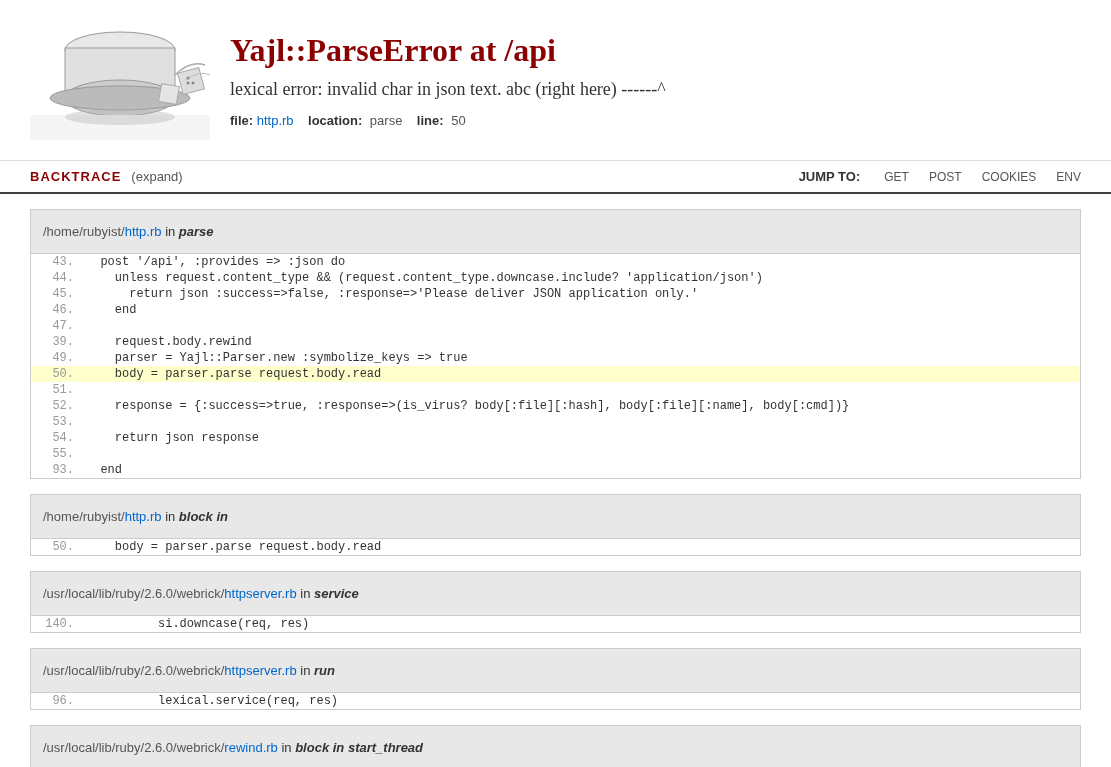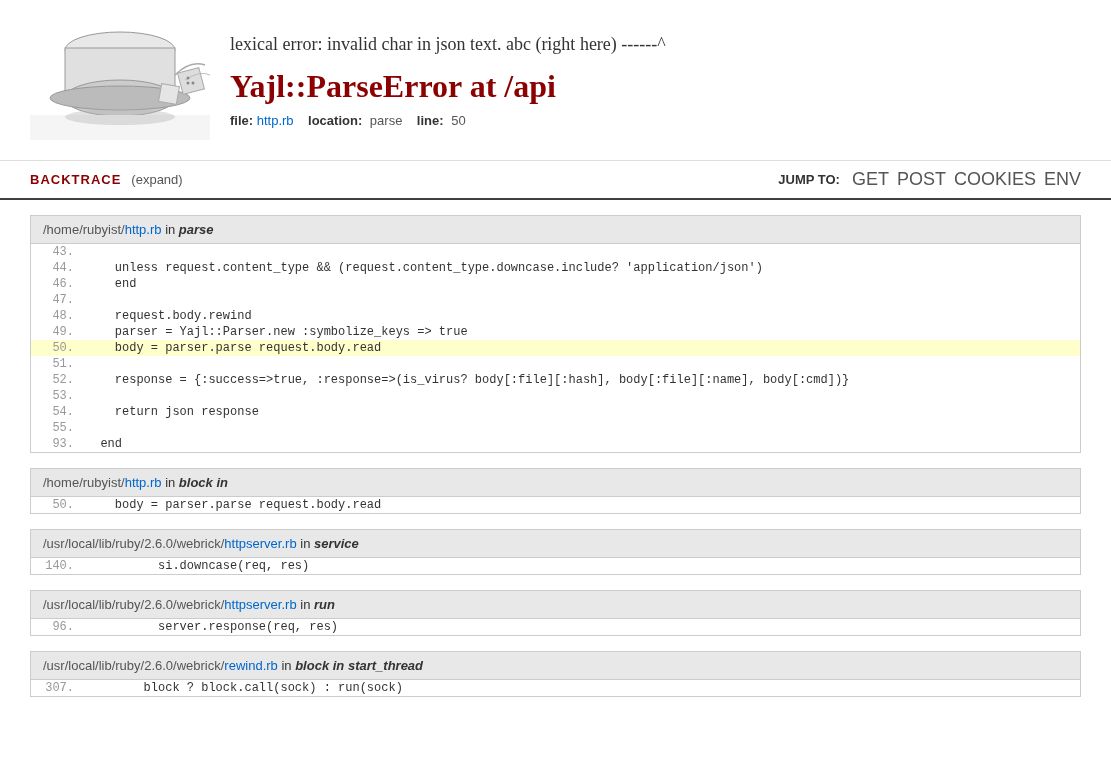--- a/index.html
+++ b/index.html
@@ -56,37 +56,37 @@
       color: #8b0000;
       font-size: 13px;
       text-transform: uppercase;
       letter-spacing: 1px;
     }
     #expand-link {
       color: #555;
       font-size: 13px;
       cursor: pointer;
     }
-    #nav-right { display: flex; align-items: center; gap: 8px; }
+    #nav-right { display: flex; align-items: center; gap: 20px; }
     #jump-to-label { font-weight: bold; font-size: 13px; color: #333; margin-right: 4px; }
     .jump-link {
       color: #555;
-      font-size: 18px;
+      font-size: 12px;
       text-decoration: none;
       cursor: pointer;
     }
 
     
     #content { padding: 0 30px 30px; }
 
     
     .trace-section-header {
       background: #e8e8e8;
       border: 1px solid #ccc;
-      padding: 6px 12px;
+      padding: 14px 12px;
       font-size: 13px;
       color: #333;
       margin-top: 15px;
     }
     .trace-section-header .path { color: #555; }
     .trace-section-header .path a { color: #0066cc; text-decoration: none; }
     .trace-section-header .method { font-weight: bold; color: #333; font-style: italic; }
 
     
     .code-block {
@@ -145,22 +145,22 @@
 
     <path d="M145,55 Q160,40 175,45" stroke="#aaa" stroke-width="1.5" fill="none"></path>
     <path d="M155,60 Q170,50 180,55" stroke="#bbb" stroke-width="1" fill="none"></path>
 
     <circle cx="158" cy="58" r="1.5" fill="#888"></circle>
     <circle cx="163" cy="63" r="1.5" fill="#888"></circle>
     <circle cx="158" cy="63" r="1.5" fill="#888"></circle>
   </svg>
 
   <div id="header-info">
+    <div id="error-title">Yajl::ParseError at /api</div>
     <div id="error-message">lexical error: invalid char in json text. abc (right here) ------^</div>
-    <div id="error-title">Yajl::ParseError at /api</div>
     <div id="file-info">
       <span class="label">file:</span>
       <a href="#">http.rb</a>
       &nbsp;&nbsp;
       <span class="label">location:</span>
       <span style="margin-left:4px;">parse</span>
       &nbsp;&nbsp;
       <span class="label">line:</span>
       <span style="margin-left:4px;">50</span>
     </div>
@@ -179,35 +179,40 @@
     <a class="jump-link" href="#">COOKIES</a>
     <a class="jump-link" href="#">ENV</a>
   </div>
 </div>
 
 <div id="content">
 <div class="trace-section-header"><span class="path">/home/rubyist/<a href="#">http.rb</a></span> in <span class="method">parse</span></div>
     <div class="code-block">
       <div class="code-line">
         <span class="line-num">43.</span>
+        <span class="line-content">  post '/api', :provides =&gt; :json do</span>
       </div>
       <div class="code-line">
         <span class="line-num">44.</span>
         <span class="line-content">    unless request.content_type &amp;&amp; (request.content_type.downcase.include? 'application/json')</span>
       </div>
       <div class="code-line">
+        <span class="line-num">45.</span>
+        <span class="line-content">      return json :success=&gt;false, :response=&gt;'Please deliver JSON application only.'</span>
+      </div>
+      <div class="code-line">
         <span class="line-num">46.</span>
         <span class="line-content">    end</span>
       </div>
       <div class="code-line">
         <span class="line-num">47.</span>
         <span class="line-content"></span>
       </div>
       <div class="code-line">
-        <span class="line-num">48.</span>
+        <span class="line-num">39.</span>
         <span class="line-content">    request.body.rewind</span>
       </div>
       <div class="code-line">
         <span class="line-num">49.</span>
         <span class="line-content">    parser = Yajl::Parser.new :symbolize_keys =&gt; true</span>
       </div>
       <div class="code-line highlighted">
         <span class="line-num">50.</span>
         <span class="line-content">    body = parser.parse request.body.read</span>
       </div>
@@ -247,21 +252,21 @@
     <div class="code-block">
       <div class="code-line">
         <span class="line-num">140.</span>
         <span class="line-content">          si.downcase(req, res)</span>
       </div>
     </div>
     <div class="trace-section-header"><span class="path">/usr/local/lib/ruby/2.6.0/webrick/<a href="#">httpserver.rb</a></span> in <span class="method">run</span></div>
     <div class="code-block">
       <div class="code-line">
         <span class="line-num">96.</span>
-        <span class="line-content">          server.response(req, res)</span>
+        <span class="line-content">          lexical.service(req, res)</span>
       </div>
     </div>
     <div class="trace-section-header"><span class="path">/usr/local/lib/ruby/2.6.0/webrick/<a href="#">rewind.rb</a></span> in <span class="method">block in start_thread</span></div>
     <div class="code-block">
       <div class="code-line">
         <span class="line-num">307.</span>
         <span class="line-content">        block ? block.call(sock) : run(sock)</span>
       </div>
     </div>
   </div>

